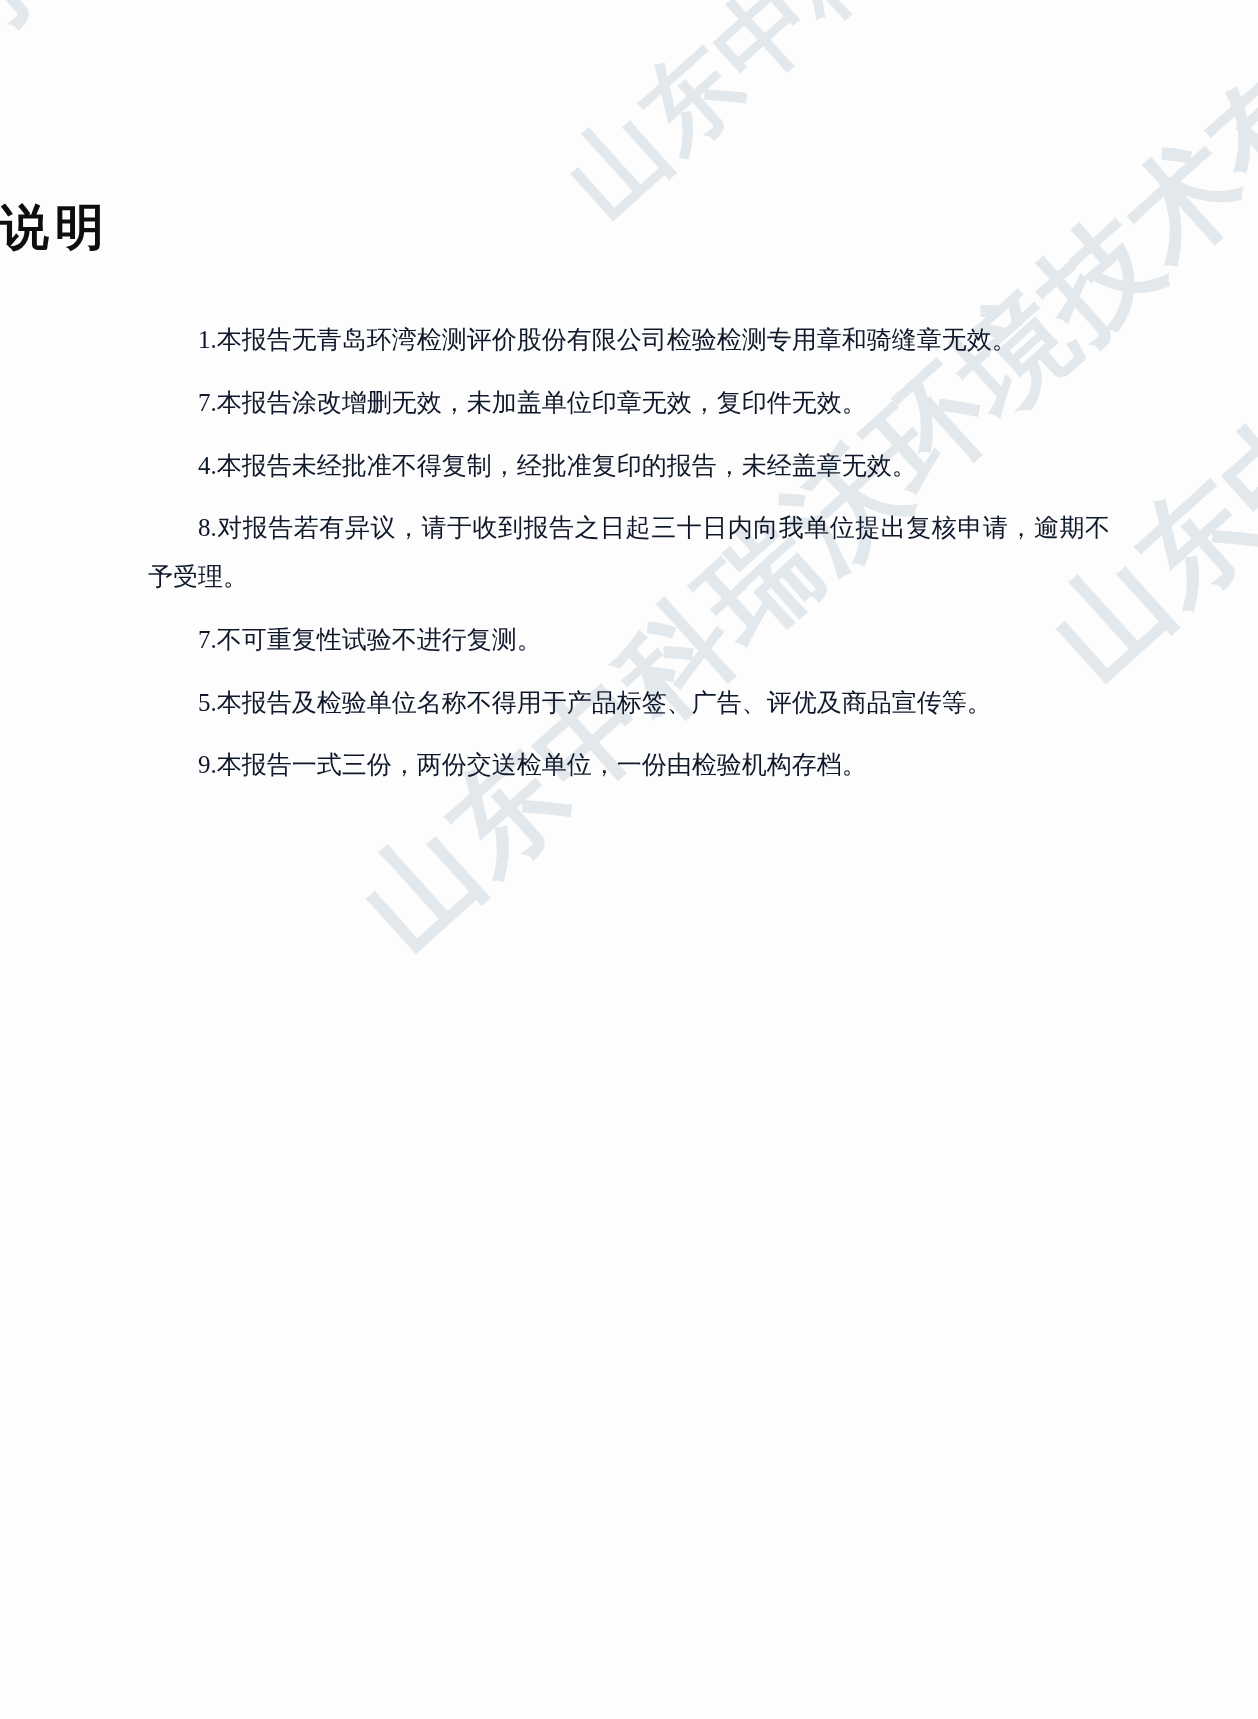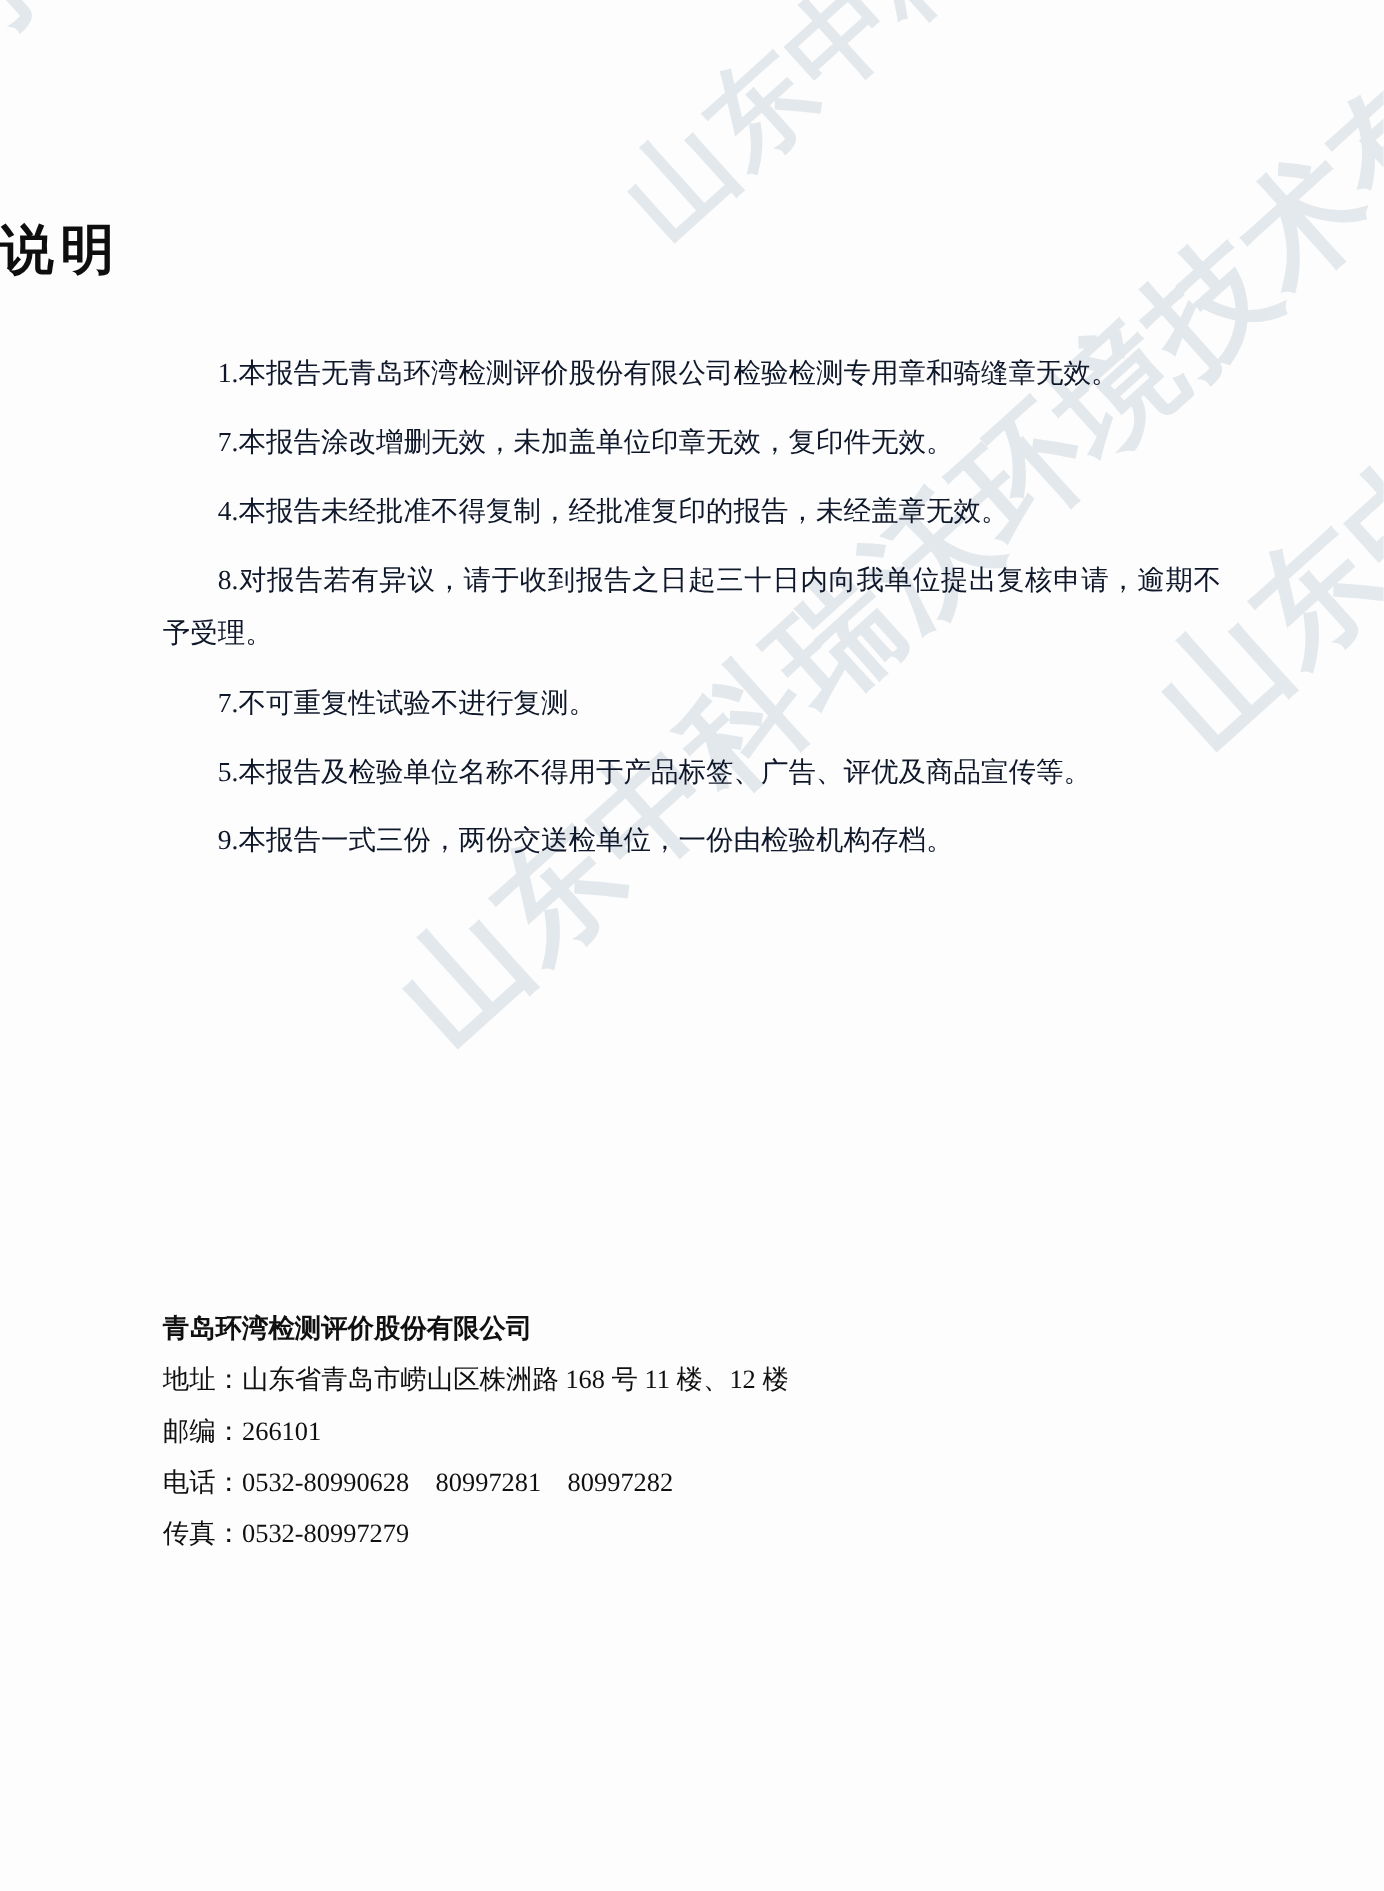--- a/index.html
+++ b/index.html
@@ -106,21 +106,14 @@
       <p class="note">7.本报告涂改增删无效，未加盖单位印章无效，复印件无效。</p>
       <p class="note">4.本报告未经批准不得复制，经批准复印的报告，未经盖章无效。</p>
       <p class="note">8.对报告若有异议，请于收到报告之日起三十日内向我单位提出复核申请，逾期不予受理。</p>
       <p class="note">7.不可重复性试验不进行复测。</p>
       <p class="note">5.本报告及检验单位名称不得用于产品标签、广告、评优及商品宣传等。</p>
       <p class="note">9.本报告一式三份，两份交送检单位，一份由检验机构存档。</p>
     </div>
 
   </div>
 
-  <div class="footer-block">
-    <p class="footer-line footer-company">青岛环湾检测评价股份有限公司</p>
-    <p class="footer-line">地址：山东省青岛市崂山区株洲路 168 号 11 楼、12 楼</p>
-    <p class="footer-line">邮编：266101</p>
-    <p class="footer-line">电话：0532-80990628    80997281    80997282</p>
-    <p class="footer-line">传真：0532-80997279</p>
-  </div>
 
 </div>
 
 </body></html>

